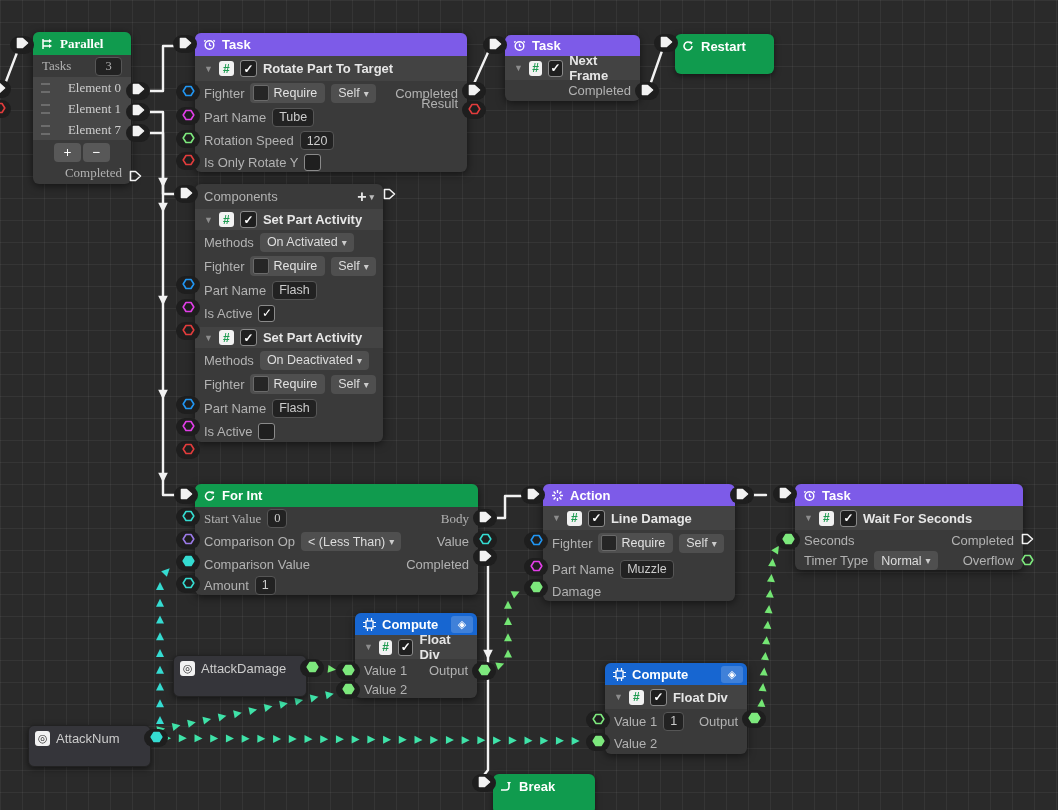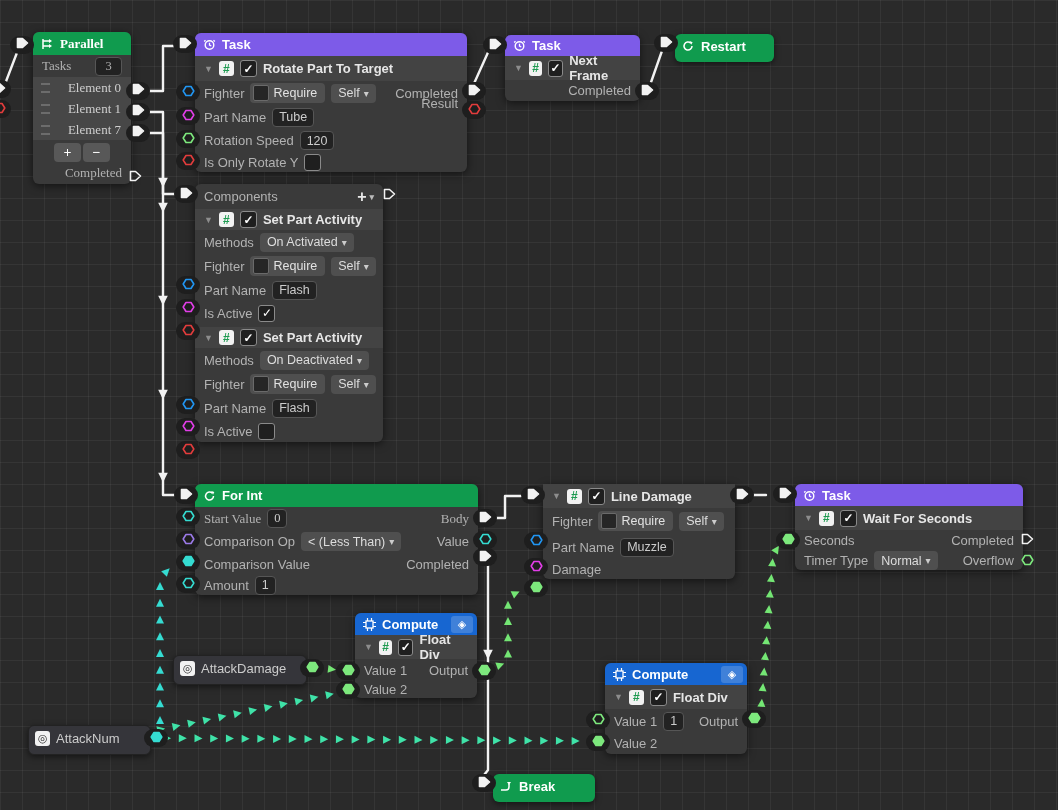--- a/index.html
+++ b/index.html
@@ -9,21 +9,21 @@
       linear-gradient(90deg,rgba(255,255,255,.05) 1px,transparent 1px);
     background-size:22px 22px;
     font-family:"Liberation Sans",sans-serif;font-size:13px;color:#c0c0c0;}
   #wires{position:absolute;left:0;top:0;z-index:1;pointer-events:none;}
   .node{position:absolute;background:#3a3a3a;border-radius:6px;z-index:2;
     box-shadow:0 2px 8px rgba(0,0,0,.55);}
   .hdr{height:23px;border-radius:6px 6px 0 0;display:flex;align-items:center;gap:6px;
     padding:0 8px;color:#fff;font-weight:bold;font-size:13px;}
   .hdr.purple{background:#7d5be8;} .hdr.green{background:#109b4e;} .hdr.blue{background:#1766d1;}
   .pill{position:absolute;height:24px;border-radius:6px;display:flex;align-items:center;gap:6px;
-    padding:0 10px 4px 6px;font-weight:bold;color:#fff;z-index:2;box-shadow:0 2px 6px rgba(0,0,0,.5);}
+    padding:0 10px 16px 6px;font-weight:bold;color:#fff;z-index:2;box-shadow:0 2px 6px rgba(0,0,0,.5);}
   .pill.green{background:#109b4e;}
   .pill.dark{background:#35353a;color:#ccc;font-weight:normal;border:1px solid #222;}
   .row{display:flex;align-items:center;gap:6px;padding:0 9px;height:24px;}
   .row .lbl{color:#b2b2b2;}
   .row .out{margin-left:auto;color:#b2b2b2;}
   .namerow{background:#434343;font-weight:bold;color:#e6e6e6;height:25px;}
   .tri{color:#8d8d8d;font-size:9px;}
   .hash{width:15px;height:15px;background:#f2f2f2;border-radius:3px;color:#1d9a50;
     font-weight:bold;font-size:12px;display:flex;align-items:center;justify-content:center;}
   .cb{width:16px;height:16px;background:#1f1f1f;border:1px solid #8a8a8a;border-radius:3px;
@@ -523,20 +523,28 @@
   <span class="ptab" style="left:-22px;top:2px;">
         <i><svg width="13" height="12" viewBox="0 0 13 12">
             <path d="M1.5 1.5 L6.5 1.5 L11.5 6 L6.5 10.5 L1.5 10.5 Z" fill="#f2f2f2" stroke="#f2f2f2" stroke-width="1.6" stroke-linejoin="round"></path>
           </svg></i>
       </span>
   <span class="ptab" style="right:-19px;top:2px;">
         <i><svg width="13" height="12" viewBox="0 0 13 12">
             <path d="M1.5 1.5 L6.5 1.5 L11.5 6 L6.5 10.5 L1.5 10.5 Z" fill="#f2f2f2" stroke="#f2f2f2" stroke-width="1.6" stroke-linejoin="round"></path>
           </svg></i>
       </span>
+  <div class="hdr purple" style="height:22px;">
+    <span class="icon">
+          <svg width="13" height="13" viewBox="0 0 13 13">
+            <path d="M6.5 1v3M6.5 9v3M1 6.5h3M9 6.5h3M2.6 2.6l2.1 2.1M8.3 8.3l2.1 2.1M10.4 2.6L8.3 4.7M4.7 8.3l-2.1 2.1" stroke="#fff" stroke-width="1.4"></path>
+          </svg>
+        </span>
+    <span>Action</span>
+  </div>
   <div class="row namerow" style="height:24px;">
     <span class="tri">▼</span>
     <span class="hash">#</span>
     <span class="cb small">✓</span>
     <span>Line Damage</span>
   </div>
   <div class="row" style="height:26px;">
     <span class="lbl">Fighter</span>
     <span class="req">
           <span class="box"></span>

